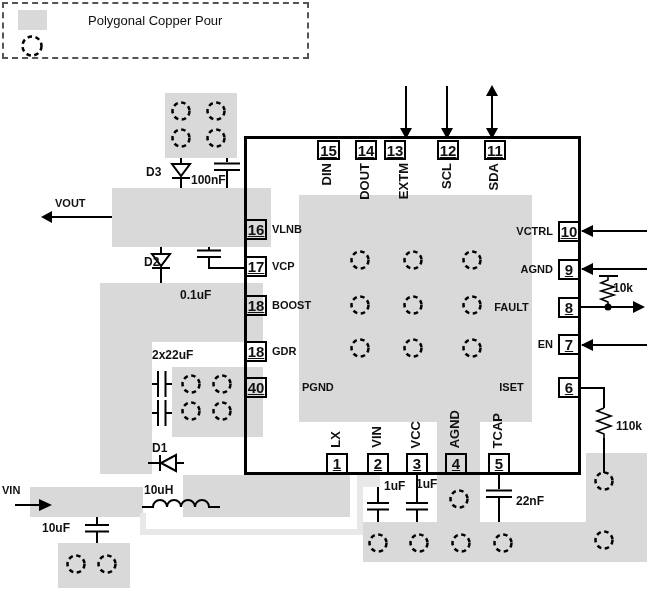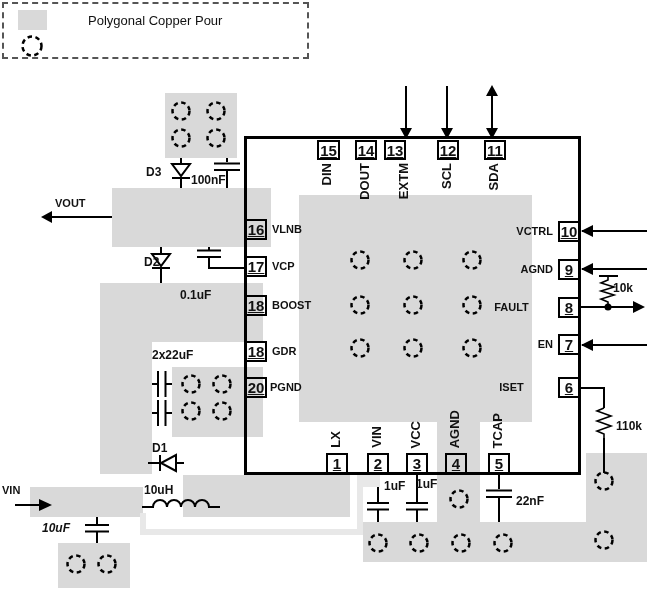--- a/index.html
+++ b/index.html
@@ -199,28 +199,28 @@
   <div class="pinbox" style="left:245px;top:256px;">
       <span>17</span>
     </div>
   <div class="pinbox" style="left:245px;top:295px;">
       <span>18</span>
     </div>
   <div class="pinbox" style="left:245px;top:341px;">
       <span>18</span>
     </div>
   <div class="pinbox" style="left:245px;top:377px;">
-      <span>20</span>
+      <span>40</span>
     </div>
 
   <div class="lbl" style="left:272px;top:223px;">VLNB</div>
   <div class="lbl" style="left:272px;top:260px;">VCP</div>
   <div class="lbl" style="left:272px;top:299px;">BOOST</div>
   <div class="lbl" style="left:272px;top:345px;">GDR</div>
-  <div class="lbl" style="left:256px;top:381px;padding-left:14px;">PGND</div>
+  <div class="lbl" style="left:288px;top:381px;padding-left:14px;">PGND</div>
 
   <div class="pinbox" style="left:558px;top:221px;">
       <span>10</span>
     </div>
   <div class="pinbox" style="left:558px;top:259px;">
       <span>9</span>
     </div>
   <div class="pinbox" style="left:558px;top:297px;">
       <span>8</span>
     </div>
@@ -240,20 +240,20 @@
   <div class="lbl" style="left:55px;top:197px;">VOUT</div>
   <div class="lbl" style="left:2px;top:484px;">VIN</div>
 
   <div class="comp" style="left:146px;top:165px;">D3</div>
   <div class="comp" style="left:191px;top:173px;">100nF</div>
   <div class="comp" style="left:121px;top:255px;margin-left:23px;">D2</div>
   <div class="comp" style="left:180px;top:252px;margin-top:36px;">0.1uF</div>
   <div class="comp" style="left:152px;top:348px;">2x22uF</div>
   <div class="comp" style="left:152px;top:441px;">D1</div>
   <div class="comp" style="left:144px;top:483px;">10uH</div>
-  <div class="comp" style="left:42px;top:521px;font-style:italic;">10uF</div>
+  <div class="comp" style="left:42px;top:521px;">10uF</div>
   <div class="comp" style="left:384px;top:479px;">1uF</div>
   <div class="comp" style="left:416px;top:477px;">1uF</div>
   <div class="comp" style="left:516px;top:494px;">22nF</div>
   <div class="comp" style="left:613px;top:281px;">10k</div>
   <div class="comp" style="left:616px;top:419px;">110k</div>
 
 </div>
 
 </body></html>

